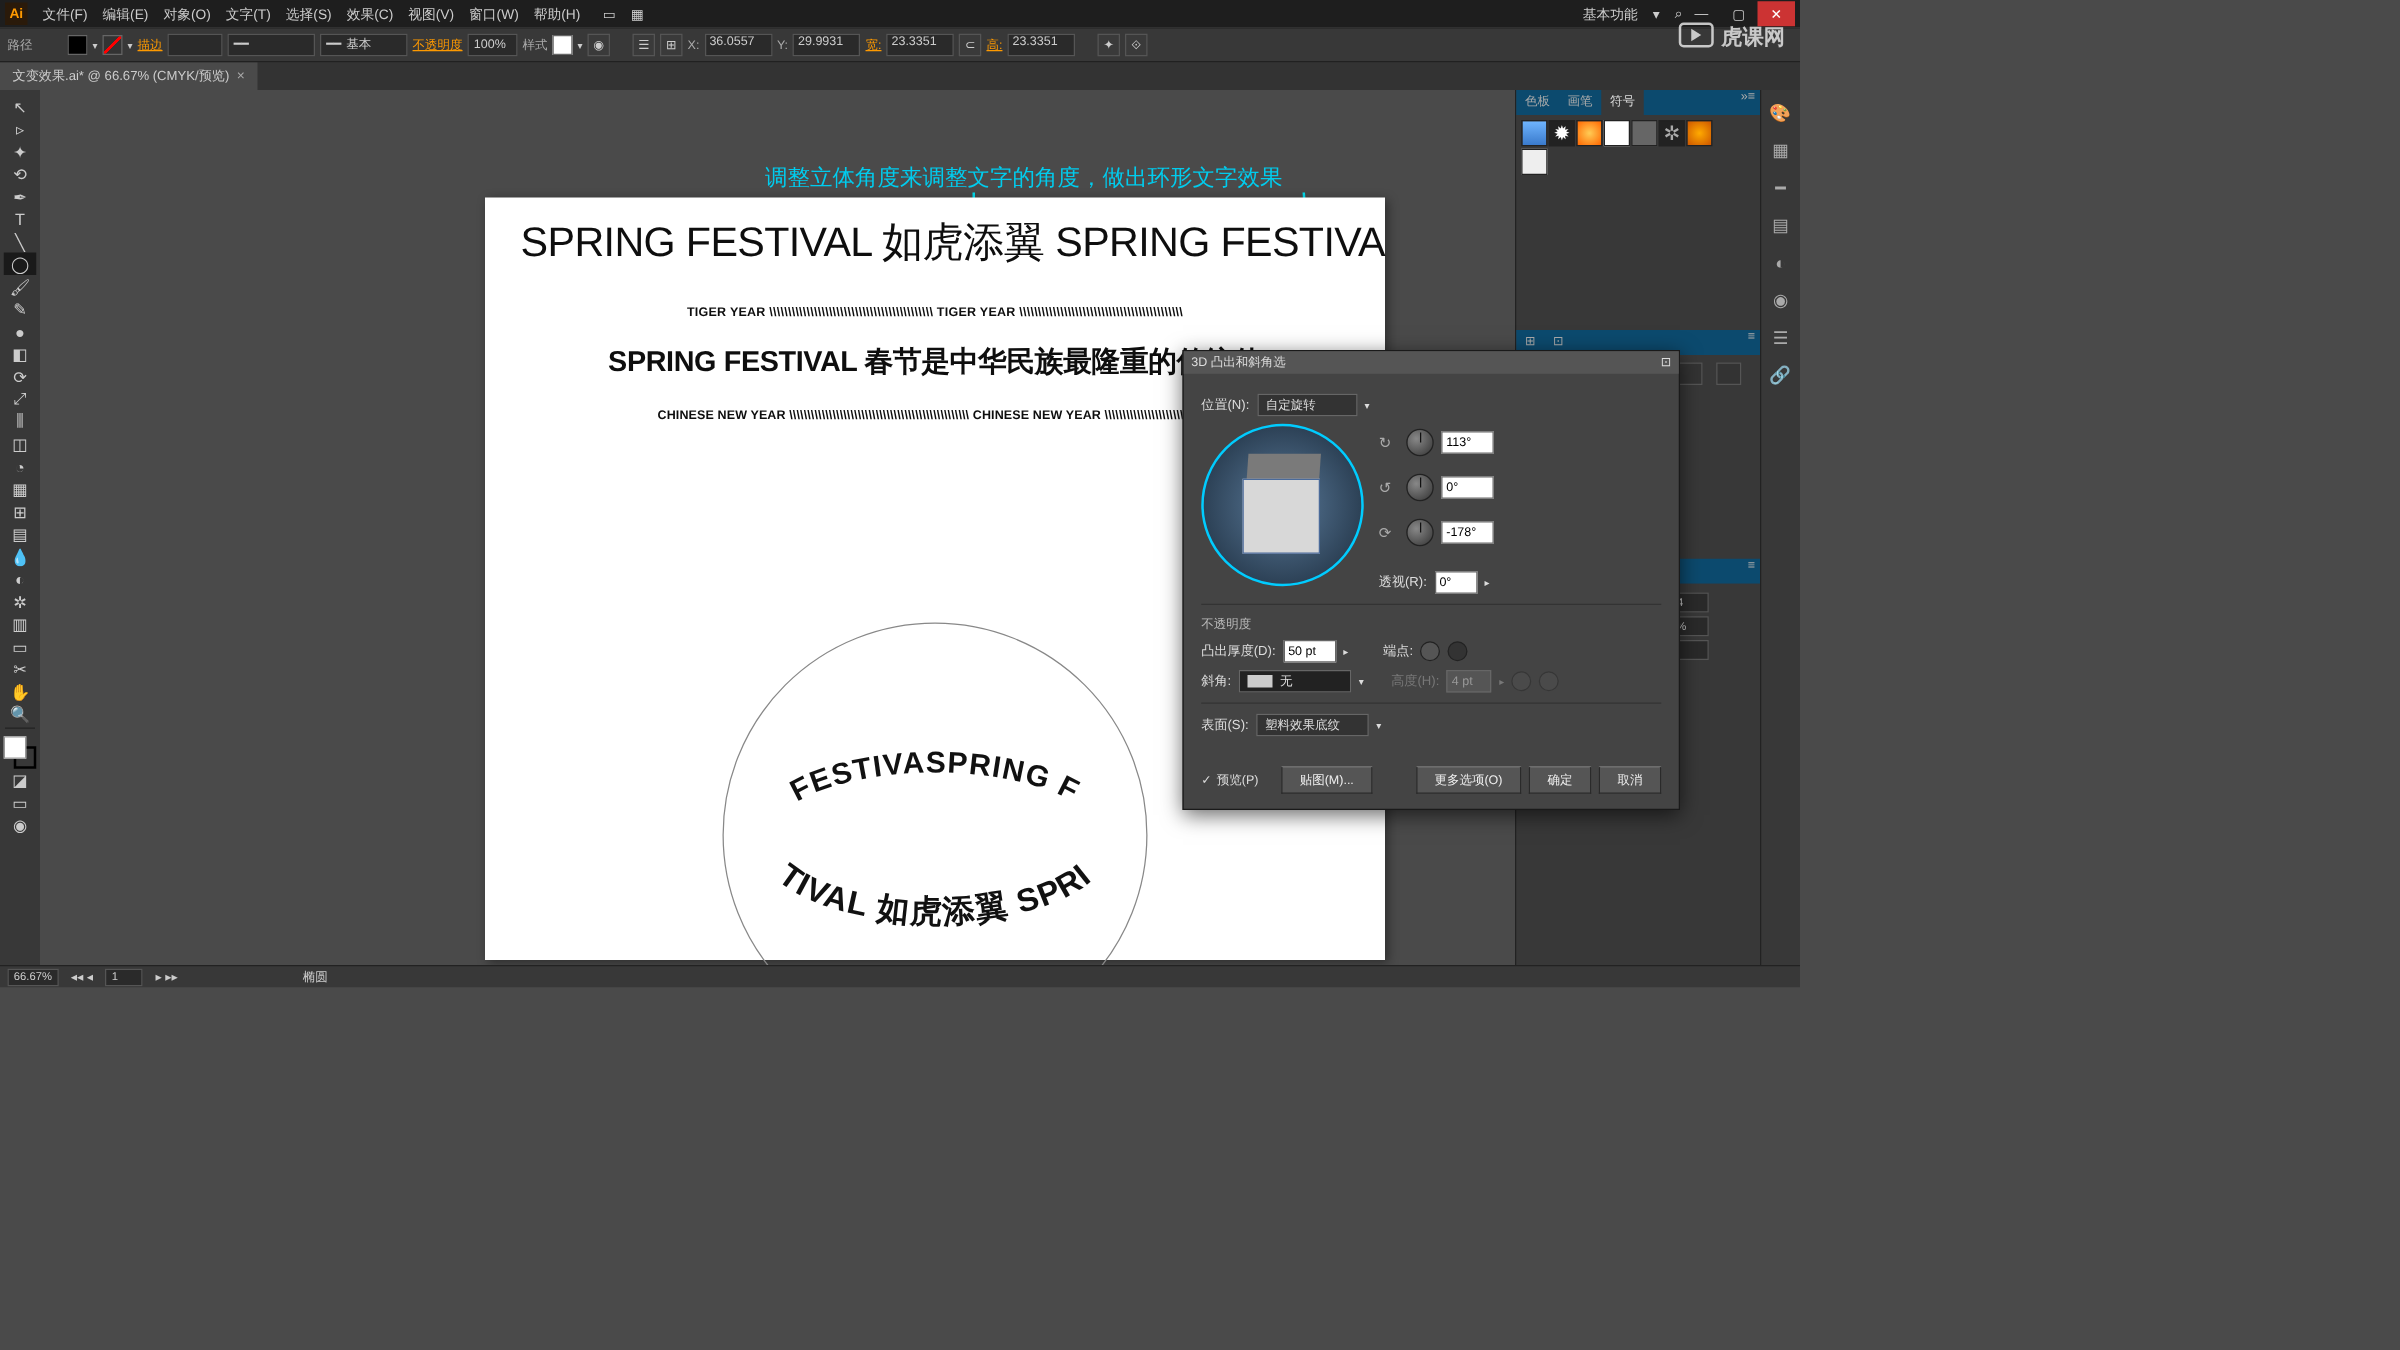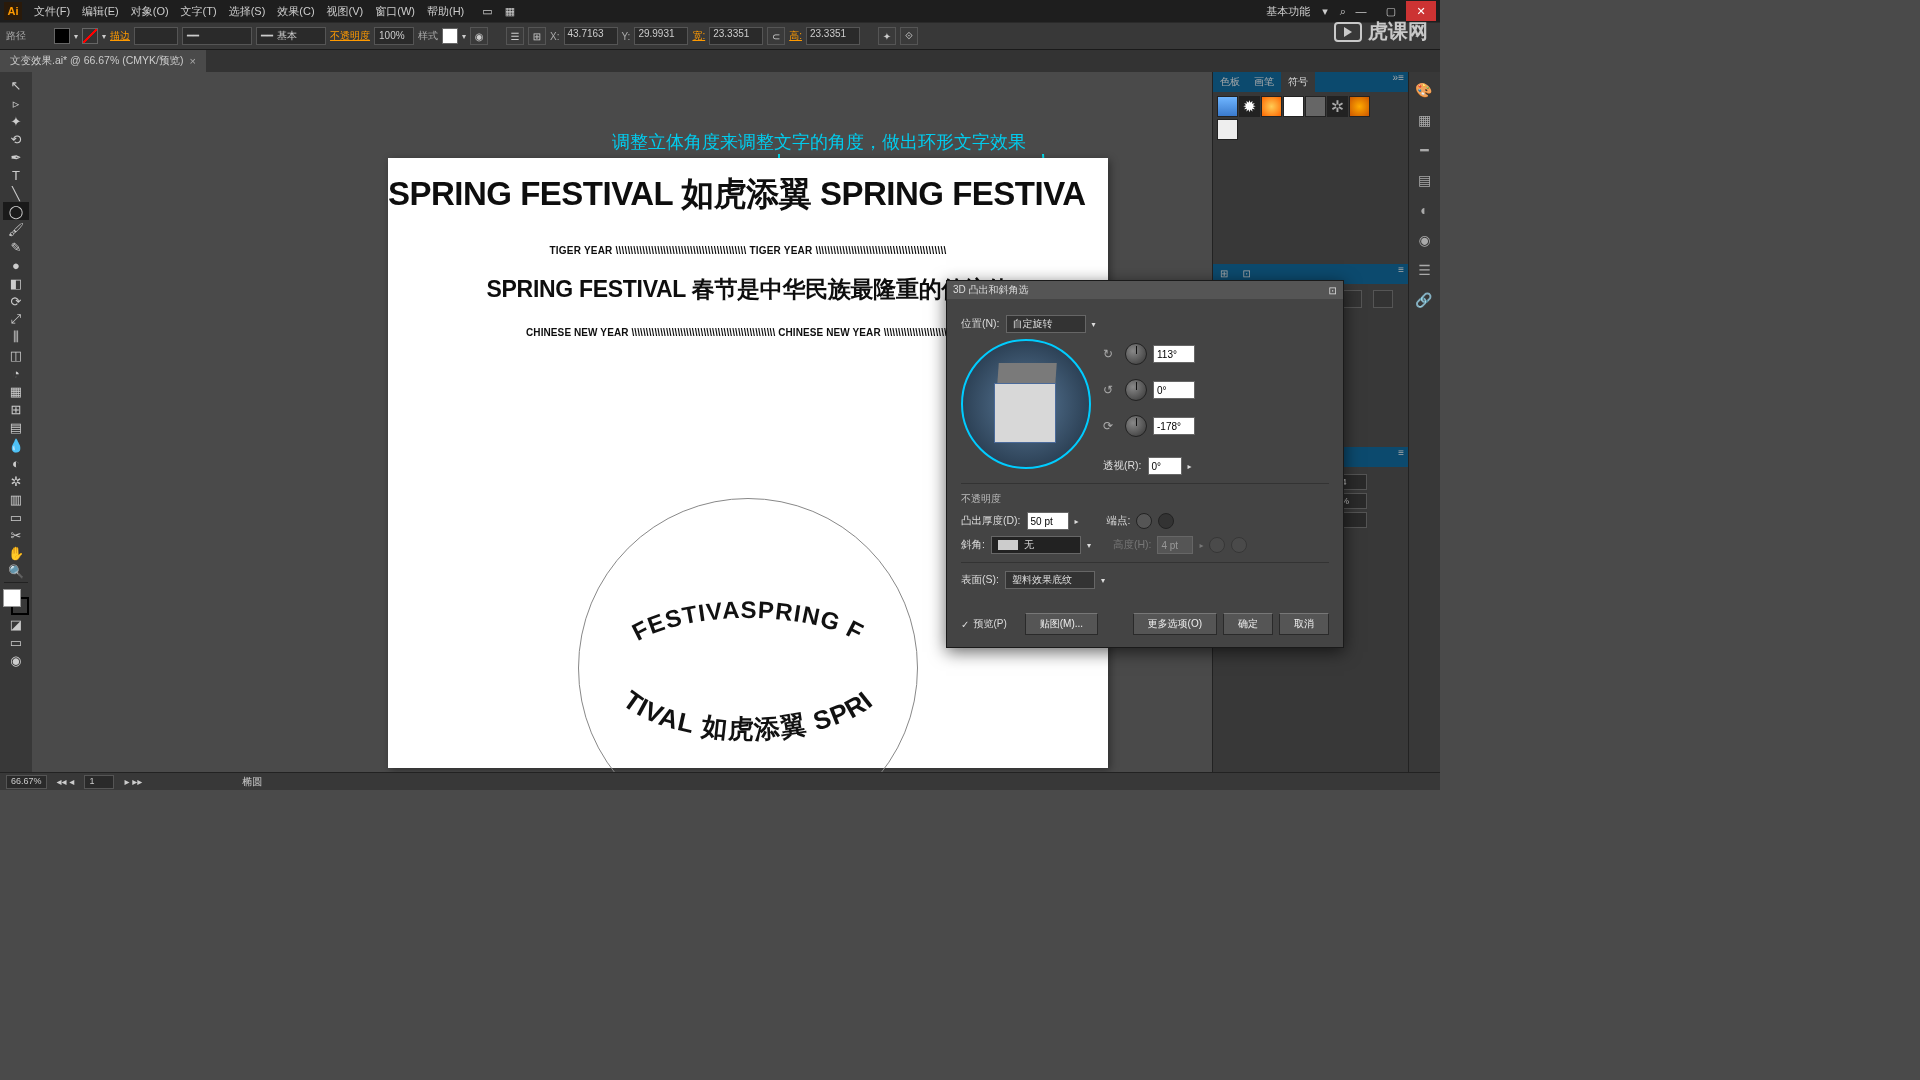--- a/index.html
+++ b/index.html
@@ -38,21 +38,21 @@
 .toolbox .tool { width: 26px; height: 18px; display: flex; align-items: center; justify-content: center; color: #ccc; font-size: 13px; cursor: pointer; position: relative; }
 .toolbox .tool.active { background: #1a1a1a; }
 .toolbox .sep { height: 1px; width: 24px; background: #222; margin: 2px 0; }
 .toolbox .fillstroke { width: 26px; height: 26px; position: relative; margin-top: 4px; }
 .toolbox .fillstroke .f { position: absolute; top: 0; left: 0; width: 18px; height: 18px; background: #fff; border: 1px solid #999; }
 .toolbox .fillstroke .s { position: absolute; bottom: 0; right: 0; width: 18px; height: 18px; background: #383838; border: 2px solid #000; }
 
 
 .canvas-wrap { flex: 1; position: relative; background: #4a4a4a; overflow: hidden; }
 .artboard { position: absolute; left: 356px; top: 86px; width: 720px; height: 610px; background: #fff; box-shadow: 2px 2px 8px rgba(0,0,0,0.4); }
-.artboard .h1 { font-size: 33px; font-weight: 700; color: #0e0e0e; text-align: left; margin-top: 14px; letter-spacing: -0.5px; }
+.artboard .h1 { font-size: 33px; font-weight: 400; color: #0e0e0e; text-align: right; margin-top: 14px; letter-spacing: -0.5px; }
 .artboard .h2 { font-size: 10px; font-weight: 700; color: #0e0e0e; text-align: center; margin-top: 28px; letter-spacing: 0.2px; white-space: nowrap; overflow: hidden; }
 .artboard .h3 { font-size: 23px; font-weight: 900; color: #0e0e0e; text-align: center; margin-top: 18px; letter-spacing: -0.3px; }
 .artboard .h4 { font-size: 10px; font-weight: 700; color: #0e0e0e; text-align: center; margin-top: 22px; letter-spacing: 0.1px; white-space: nowrap; overflow: hidden; }
 .artboard .blurred-text { position: absolute; top: 200px; right: -130px; font-size: 31px; font-weight: 900; color: #444; filter: blur(2px); opacity: 0.6; }
 
 .ring-3d { position: absolute; left: 50%; top: 510px; transform: translate(-50%, -50%); width: 340px; height: 340px; }
 .ring-3d .outer-circle { position: absolute; inset: 0; border: 1px solid #888; border-radius: 50%; }
 .ring-3d svg { position: absolute; inset: 0; }
 
 
@@ -103,21 +103,21 @@
 .dialog-3d .footer { display: flex; gap: 6px; padding: 8px 14px 12px; align-items: center; }
 .dialog-3d .footer .chk { display: flex; align-items: center; gap: 4px; font-size: 10px; }
 .dialog-3d .btn { background: #555; border: 1px solid #2a2a2a; border-top-color: #777; height: 22px; padding: 0 14px; font-size: 10px; color: #eee; cursor: pointer; display: inline-flex; align-items: center; }
 .dialog-3d .cap-ico { width: 16px; height: 16px; border-radius: 50%; background: #555; border: 1px solid #222; display: inline-block; }
 
 
 .status-bar { position: absolute; bottom: 0; left: 0; right: 0; height: 18px; background: #383838; border-top: 1px solid #222; display: flex; align-items: center; padding: 0 6px; gap: 10px; color: #ccc; font-size: 10px; }
 .status-bar .field { background: #2a2a2a; border: 1px solid #555; height: 14px; padding: 0 4px; font-size: 9px; }
 
 
-.watermark { position: absolute; top: 18px; right: 12px; color: #eee; font-size: 20px; font-weight: 700; display: flex; align-items: center; gap: 6px; opacity: 0.8; z-index: 20; }
+.watermark { position: absolute; top: 18px; right: 12px; color: #eee; font-size: 17px; font-weight: 700; display: flex; align-items: flex-start; gap: 6px; opacity: 0.8; z-index: 20; }
 .watermark .play { width: 28px; height: 20px; border: 2px solid #eee; border-radius: 4px; display: flex; align-items: center; justify-content: center; }
 .watermark .play::after { content: ""; border-left: 8px solid #eee; border-top: 5px solid transparent; border-bottom: 5px solid transparent; }
 </style>
 </head>
 <body>
 
 <div class="app-bar">
   <div class="ai-logo">Ai</div>
   <span class="menu-item">文件(F)</span>
   <span class="menu-item">编辑(E)</span>
@@ -153,21 +153,21 @@
   <span class="label orange">不透明度</span>
   <span class="dd">100%</span>
   <span class="label">样式</span>
   <span class="swatch" style="background:#fff"></span>
     <span style="font-size:8px">▾</span>
   <span class="tiny-btn">◉</span>
   <span style="width:10px"></span>
   <span class="tiny-btn">☰</span>
   <span class="tiny-btn">⊞</span>
   <span class="label">X:</span>
-  <span class="num-field">43.7163</span>
+  <span class="num-field">36.0557</span>
   <span class="label">Y:</span>
   <span class="num-field">29.9931</span>
   <span class="label orange">宽:</span>
   <span class="num-field">23.3351</span>
   <span class="tiny-btn">⊂</span>
   <span class="label orange">高:</span>
   <span class="num-field">23.3351</span>
   <span style="width:10px"></span>
   <span class="tiny-btn">✦</span>
   <span class="tiny-btn">⟐</span>

